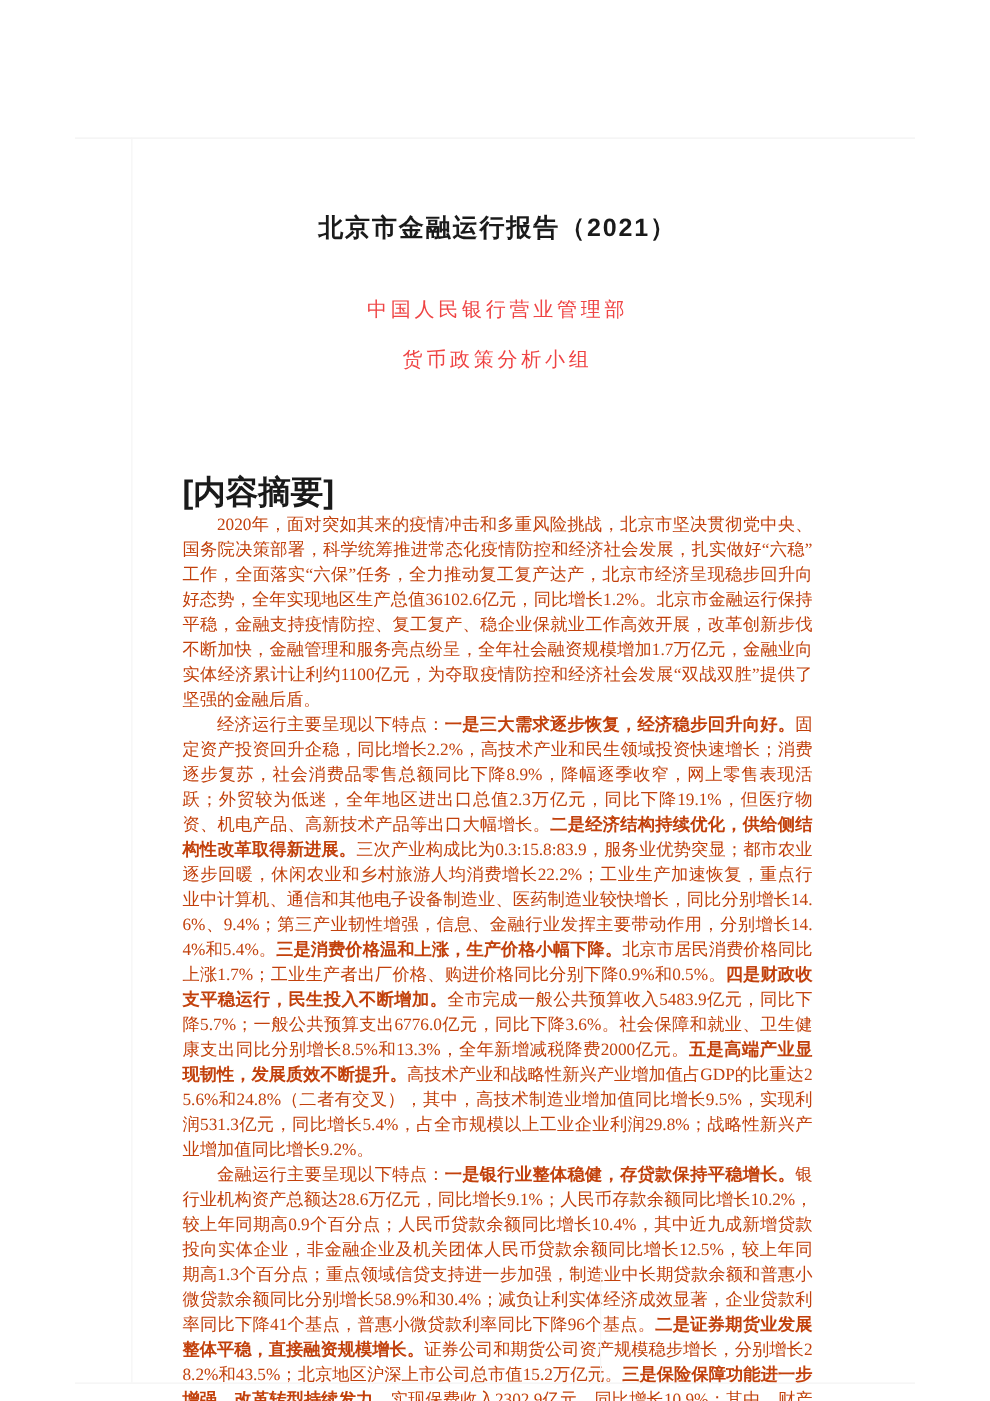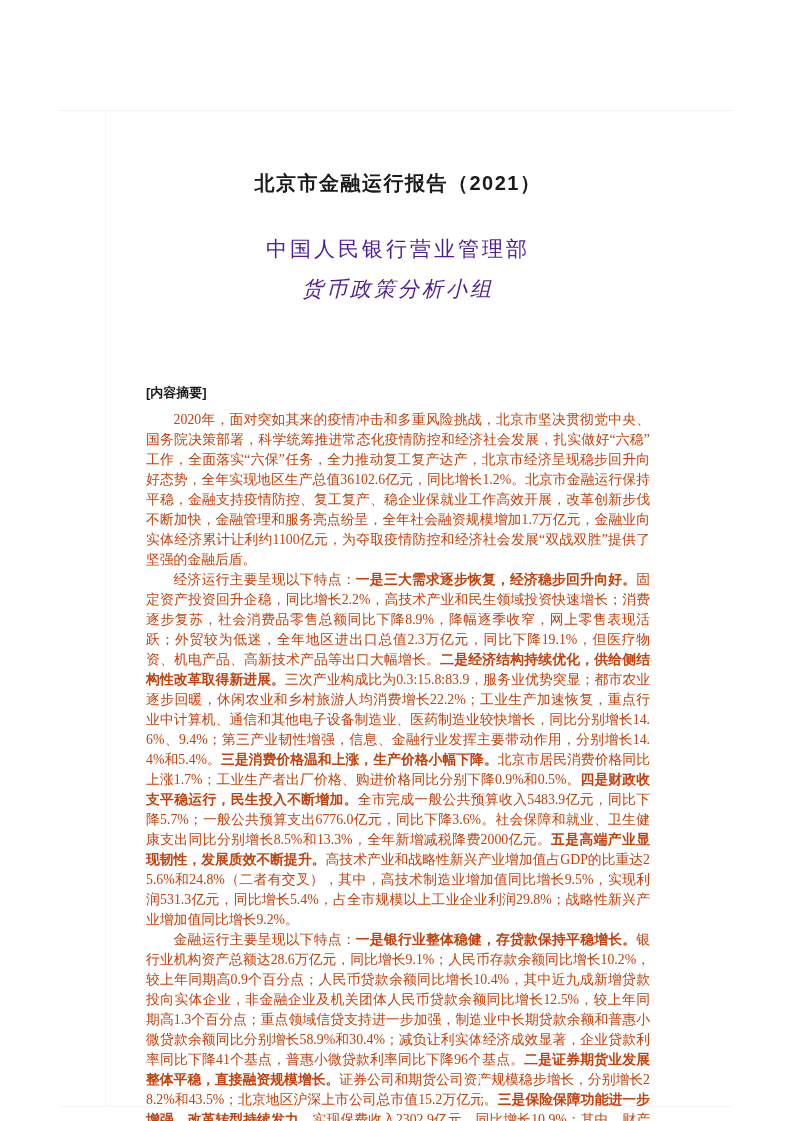--- a/index.html
+++ b/index.html
@@ -27,33 +27,33 @@
     font-weight: bold;
     font-size: 20px;
     line-height: 26px;
     letter-spacing: 1.5px;
     text-align: center;
     color: #1a1a1a;
   }
   .org-line {
     margin: 8px;
     text-align: center;
-    font-size: 21px;
+    font-size: 16px;
     line-height: 22px;
     letter-spacing: 3px;
-    color: #4c1d95;
+    color: #ef4444;
   }
   .org-line.first  { margin-top: 42px; }
-  .org-line.second { margin-top: 18px; font-style: italic; }
+  .org-line.second { margin-top: 18px; }
 
   .section-heading {
     margin: 80px 0 0 0;
     font-family: "Liberation Sans", sans-serif;
     font-weight: bold;
-    font-size: 13px;
+    font-size: 26px;
     line-height: 26px;
     text-align: left;
     color: #1a1a1a;
   }
 
   .body-text { margin-top: 4px; }
   .para {
     margin: 0;
     font-size: 13.8px;
     line-height: 20px;

